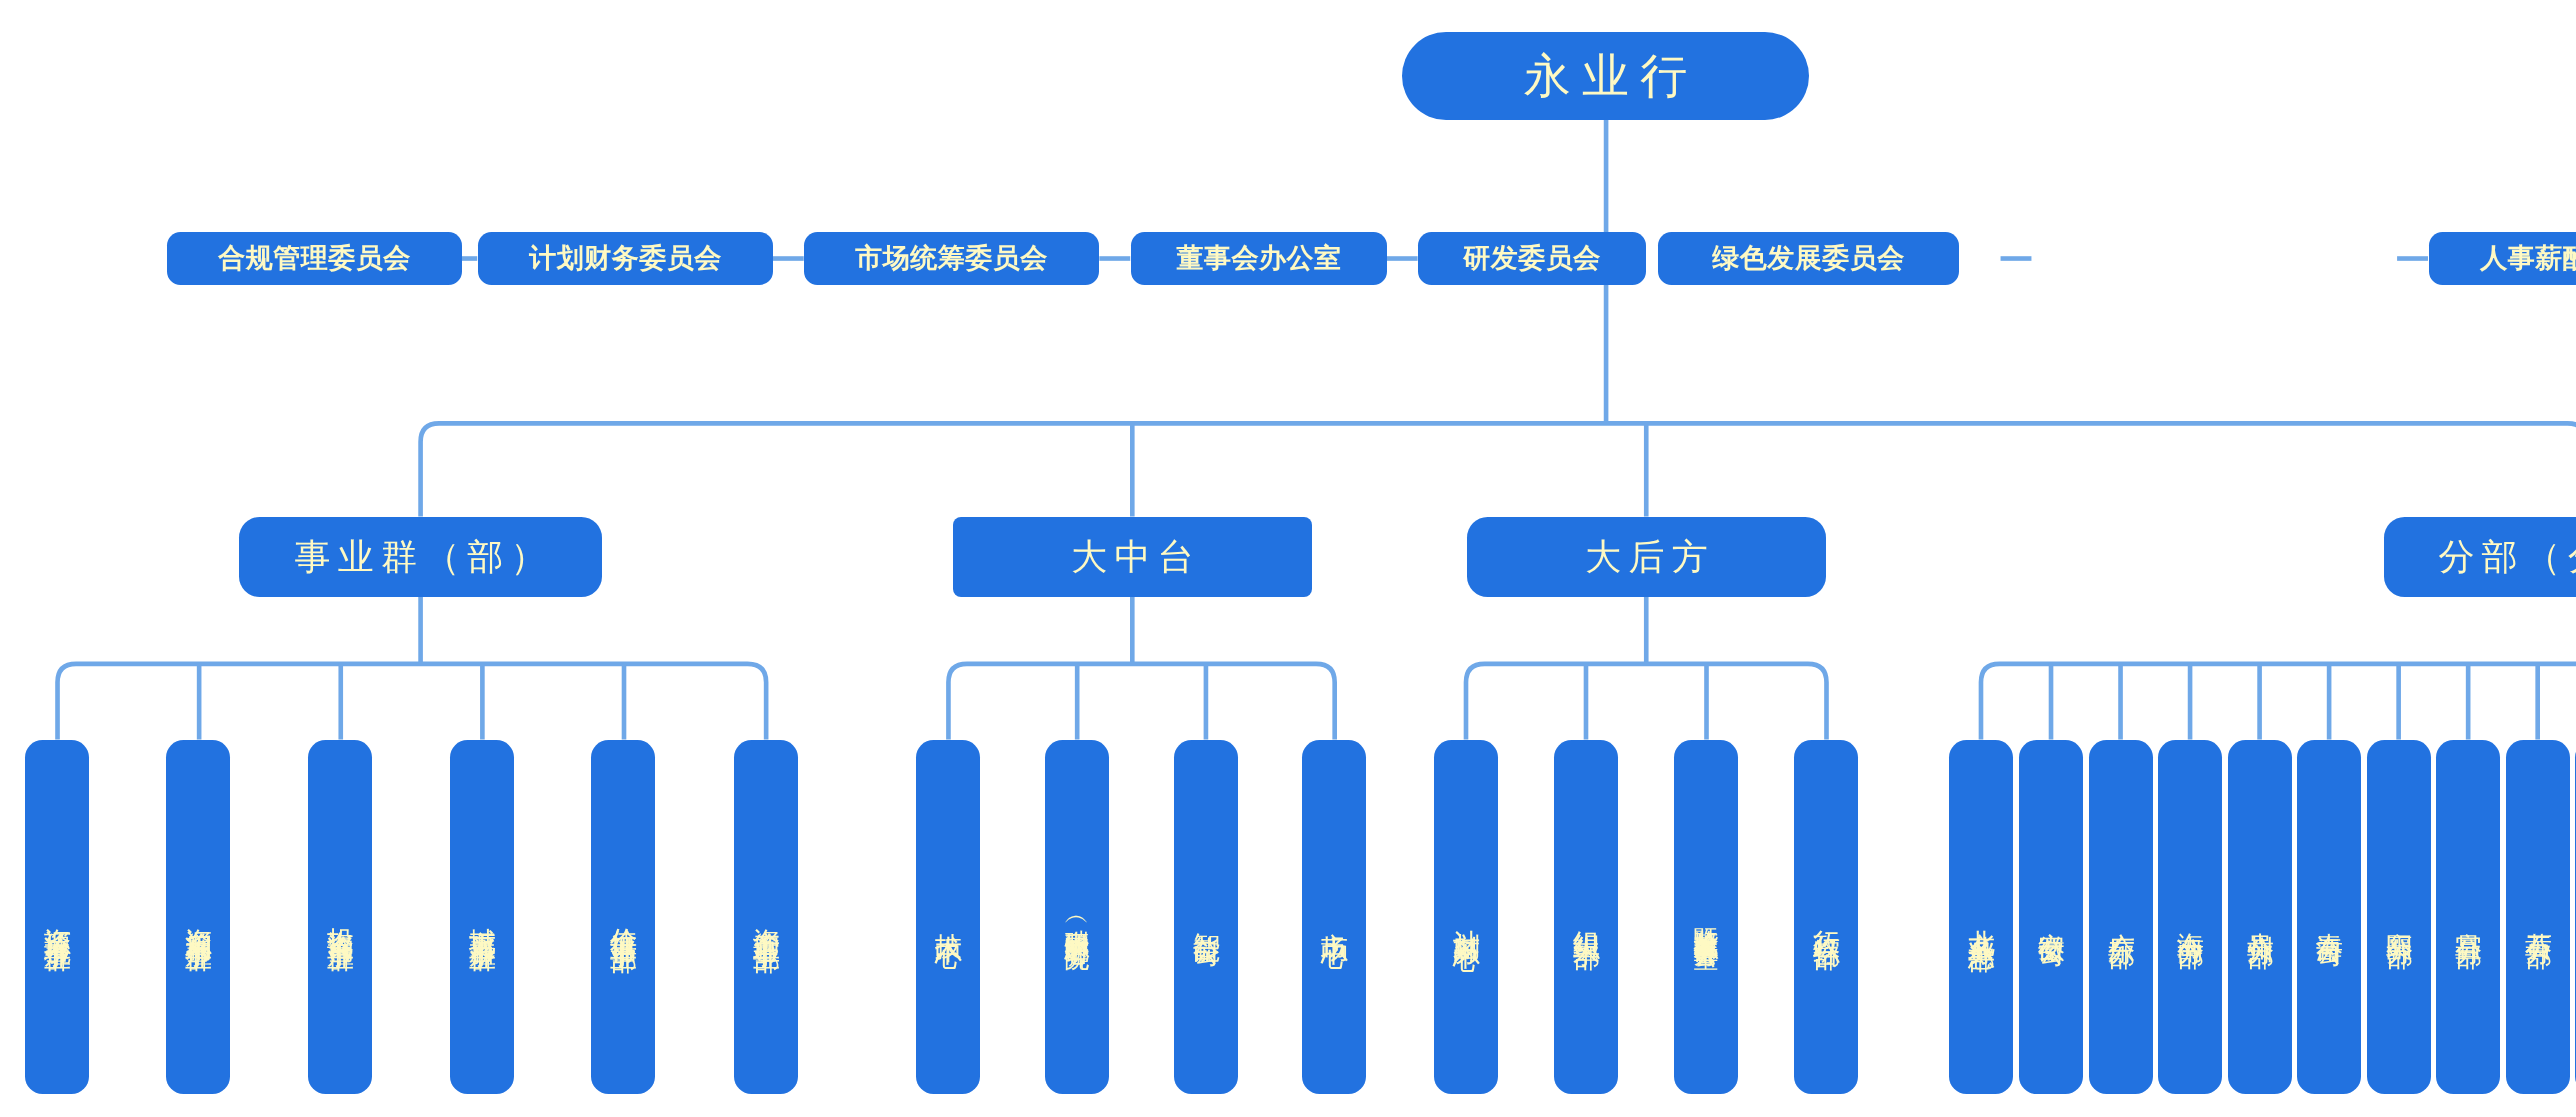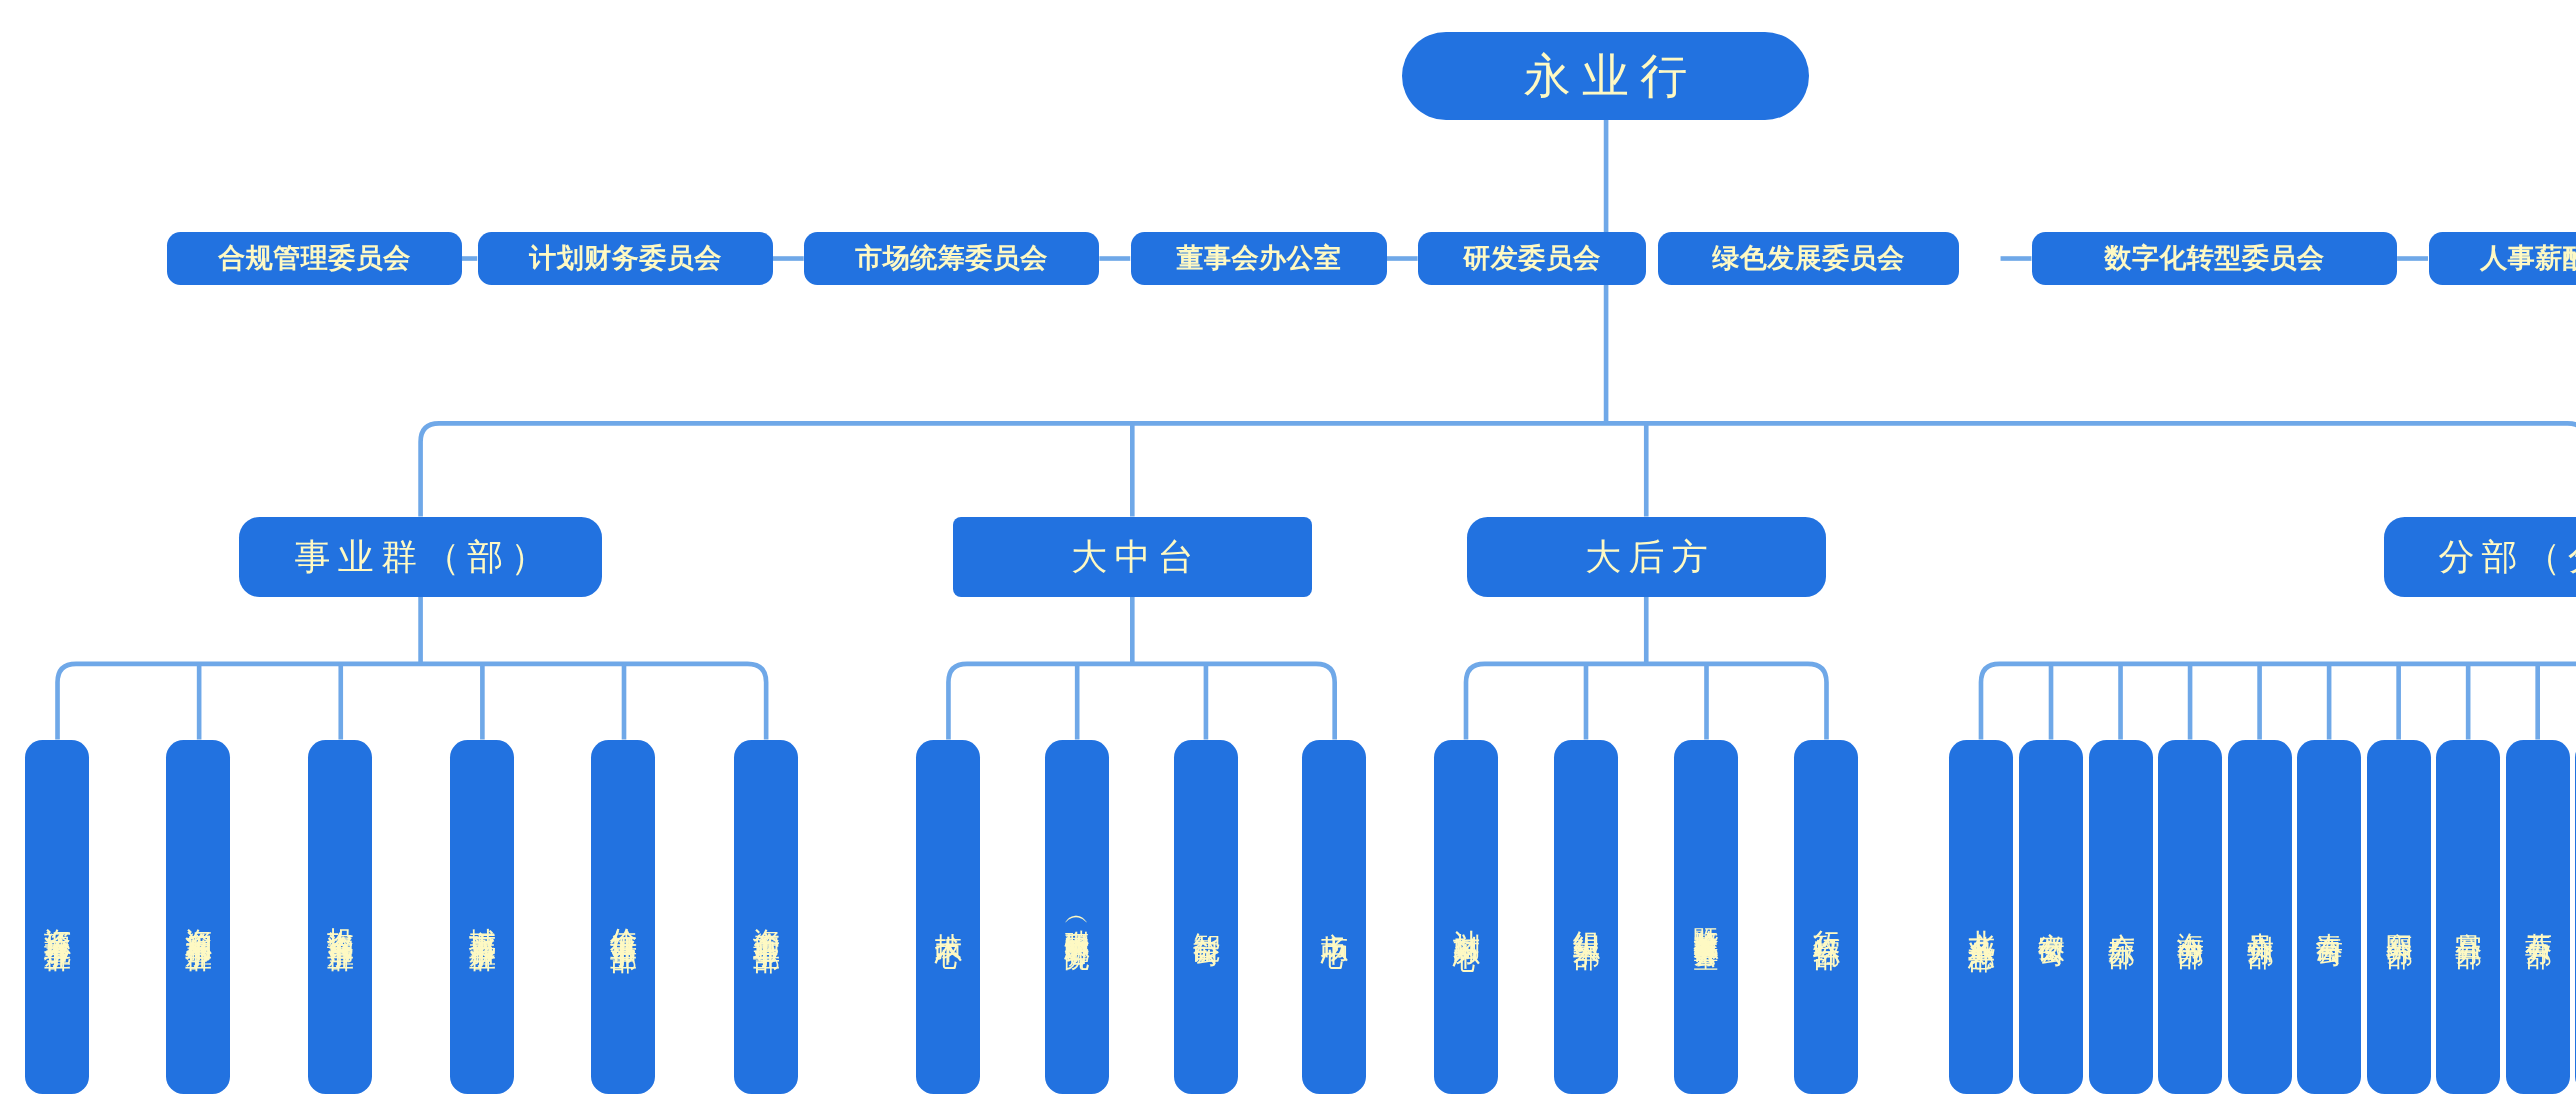--- a/index.html
+++ b/index.html
@@ -117,21 +117,20 @@
   </svg>
 
   <div class="node" id="root-node">永业行</div>
 
   <div class="node committee" style="left:151px;width:295px;margin-left:16px;">合规管理委员会</div>
   <div class="node committee" style="left:478px;width:295px;">计划财务委员会</div>
   <div class="node committee" style="left:804px;width:295px;">市场统筹委员会</div>
   <div class="node committee" style="left:1131px;width:256px;">董事会办公室</div>
   <div class="node committee" style="left:1418px;width:228px;">研发委员会</div>
   <div class="node committee" style="left:1658px;width:301px;">绿色发展委员会</div>
-  <div class="node committee" style="left:2032px;width:365px;">数字化转型委员会</div>
   <div class="node committee" style="left:2429px;width:295px;">人事薪酬委员会</div>
 
   <div class="node division" style="left:239px;width:363px;">事业群（部）</div>
   <div class="node division" style="left:953px;width:359px;border-radius:8px;">大中台</div>
   <div class="node division" style="left:1467px;width:359px;">大后方</div>
   <div class="node division" style="left:2384px;width:404px;">分部（分公司）</div>
 
   <div class="node leaf" style="left:25px;width:64px;">资源环境事业群</div>
   <div class="node leaf" style="left:166px;width:64px;">资源利用事业群</div>
   <div class="node leaf" style="left:308px;width:64px;">投资咨询事业群</div>

